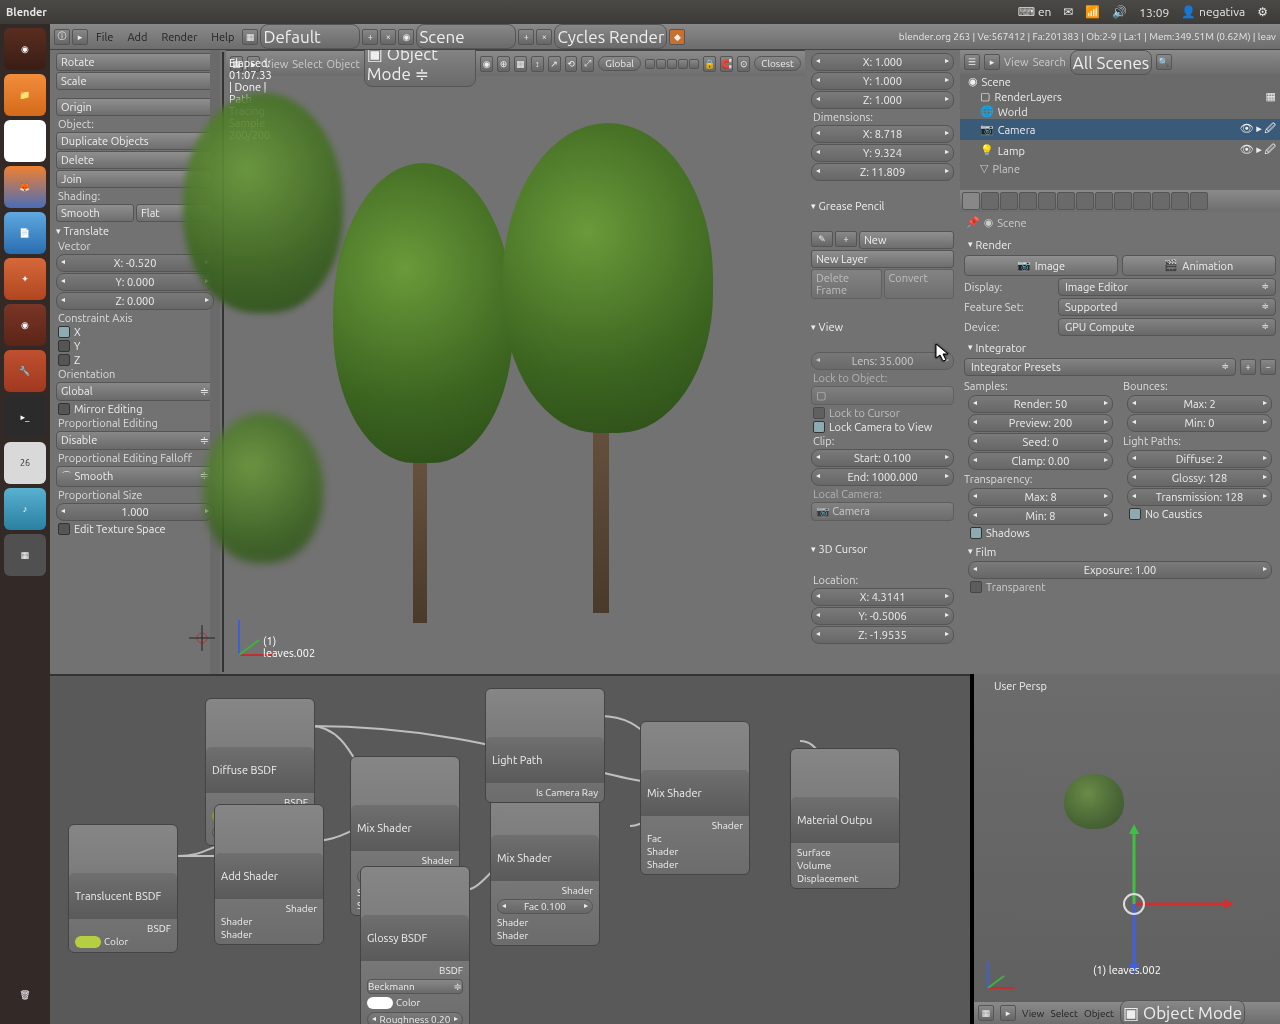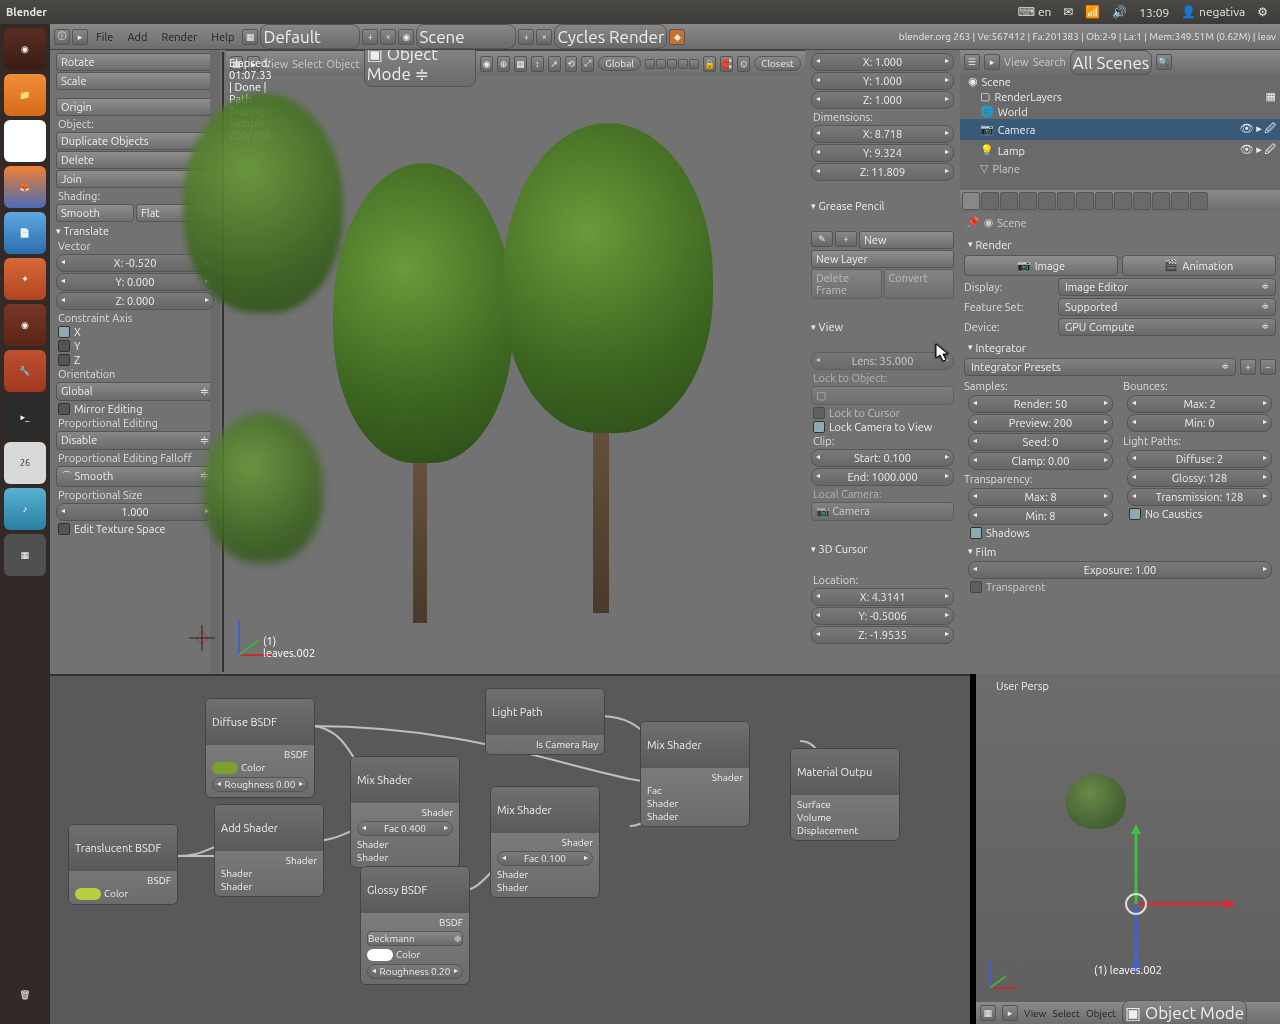--- a/index.html
+++ b/index.html
@@ -88,28 +88,28 @@
 .dropdown{flex:1;background:linear-gradient(#838383,#686868);border:1px solid #555;border-radius:4px;padding:2px 6px;color:#eee;font-size:11px;display:flex;justify-content:space-between;}
 .dropdown::after{content:"≑";font-size:9px;}
 .bigbtn{flex:1;background:linear-gradient(#8f8f8f,#6e6e6e);border:1px solid #555;border-radius:4px;padding:3px 6px;color:#eee;text-align:center;display:flex;align-items:center;justify-content:center;gap:4px;}
 .twoCol{display:flex;gap:6px;}
 .twoCol>div{flex:1;}
 .slbl{color:#ddd;font-size:11px;padding:2px 0;}
 
 
 .nodes { height:350px; background:#595959; position:relative; border-top:2px solid #333;}
 .node { position:absolute; background:linear-gradient(#868686,#6c6c6c); border:1px solid #444; border-radius:6px; min-width:110px; font-size:11px;}
-.node .nh { background:linear-gradient(#6f6f6f,#5a5a5a); border-radius:5px 5px 0 0; padding:17px 6px; color:#eee;}
+.node .nh { background:linear-gradient(#6f6f6f,#5a5a5a); border-radius:5px 5px 0 0; padding:17px 6px; color:#eee;margin-top:48px;}
 .node .nb { padding:3px 6px; color:#eee;}
 .node .sock { padding:1px 0; font-size:10px;}
 .colorchip{display:inline-block;width:26px;height:12px;border-radius:6px;vertical-align:middle;margin-right:3px;}
 svg.wires{position:absolute;left:0;top:0;width:100%;height:100%;pointer-events:none;}
 
 
-.miniview { position:absolute; right:0; bottom:0; width:310px; height:350px; background:#6a6a6a; border-left:6px solid #000000;}
+.miniview { position:absolute; right:0; bottom:0; width:310px; height:350px; background:#6a6a6a; border-left:4px solid #000000;}
 .miniview .mvbar{position:absolute;bottom:0;height:22px;left:0;right:0;background:linear-gradient(#8a8a8a,#6d6d6d);display:flex;align-items:center;padding:0 4px;gap:6px;font-size:10px;color:#222;}
 .miniview .persp{position:absolute;top:6px;left:20px;color:#eee;font-size:11px;}
 .miniview .canvas{position:absolute;top:0;left:0;right:0;bottom:22px;background:linear-gradient(#6c6c6c,#606060);}
 
 
 .cursor-ptr{position:absolute;left:935px;top:343px;width:12px;height:18px;}
 .cursor-ptr svg{filter:drop-shadow(0 0 1px #000);}
 </style>
 </head>
 <body>

